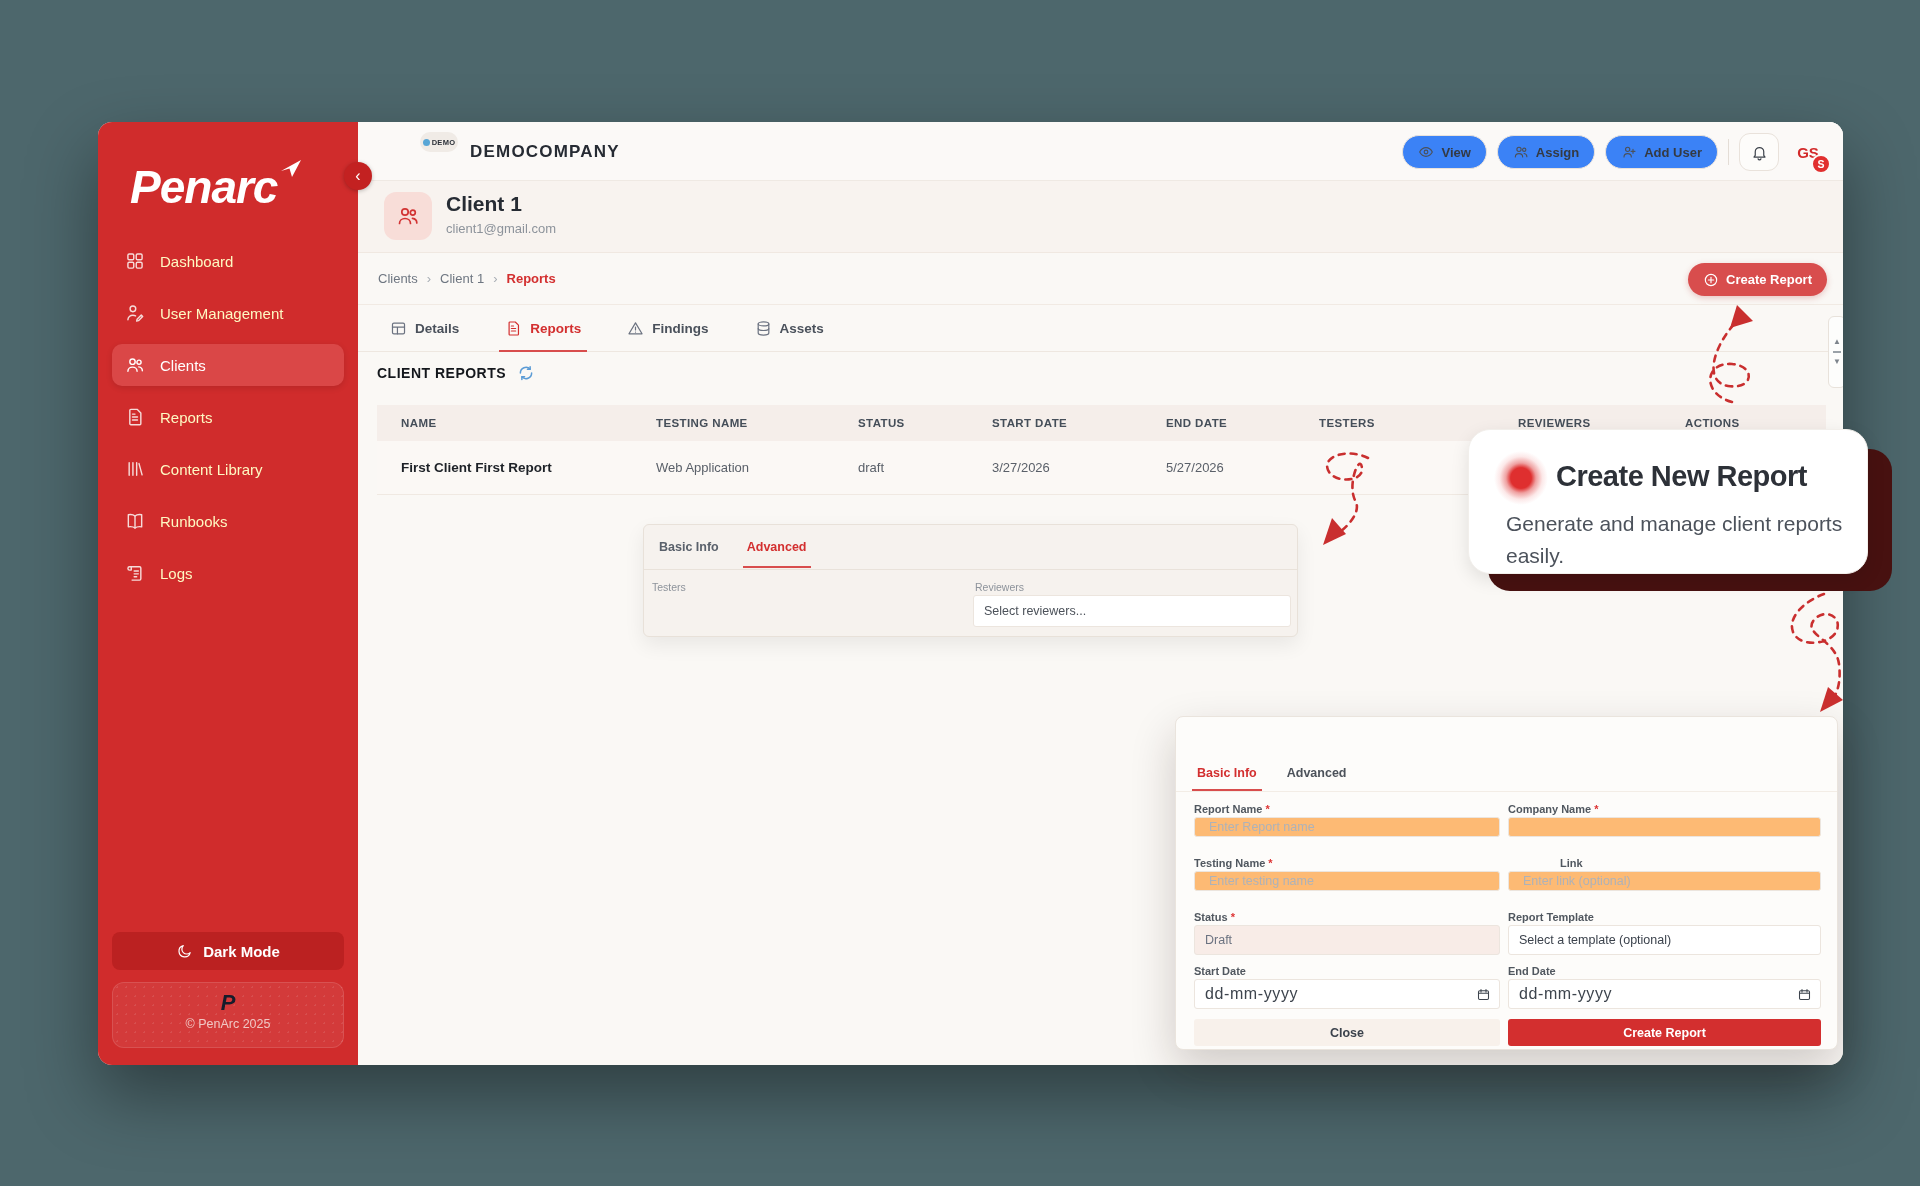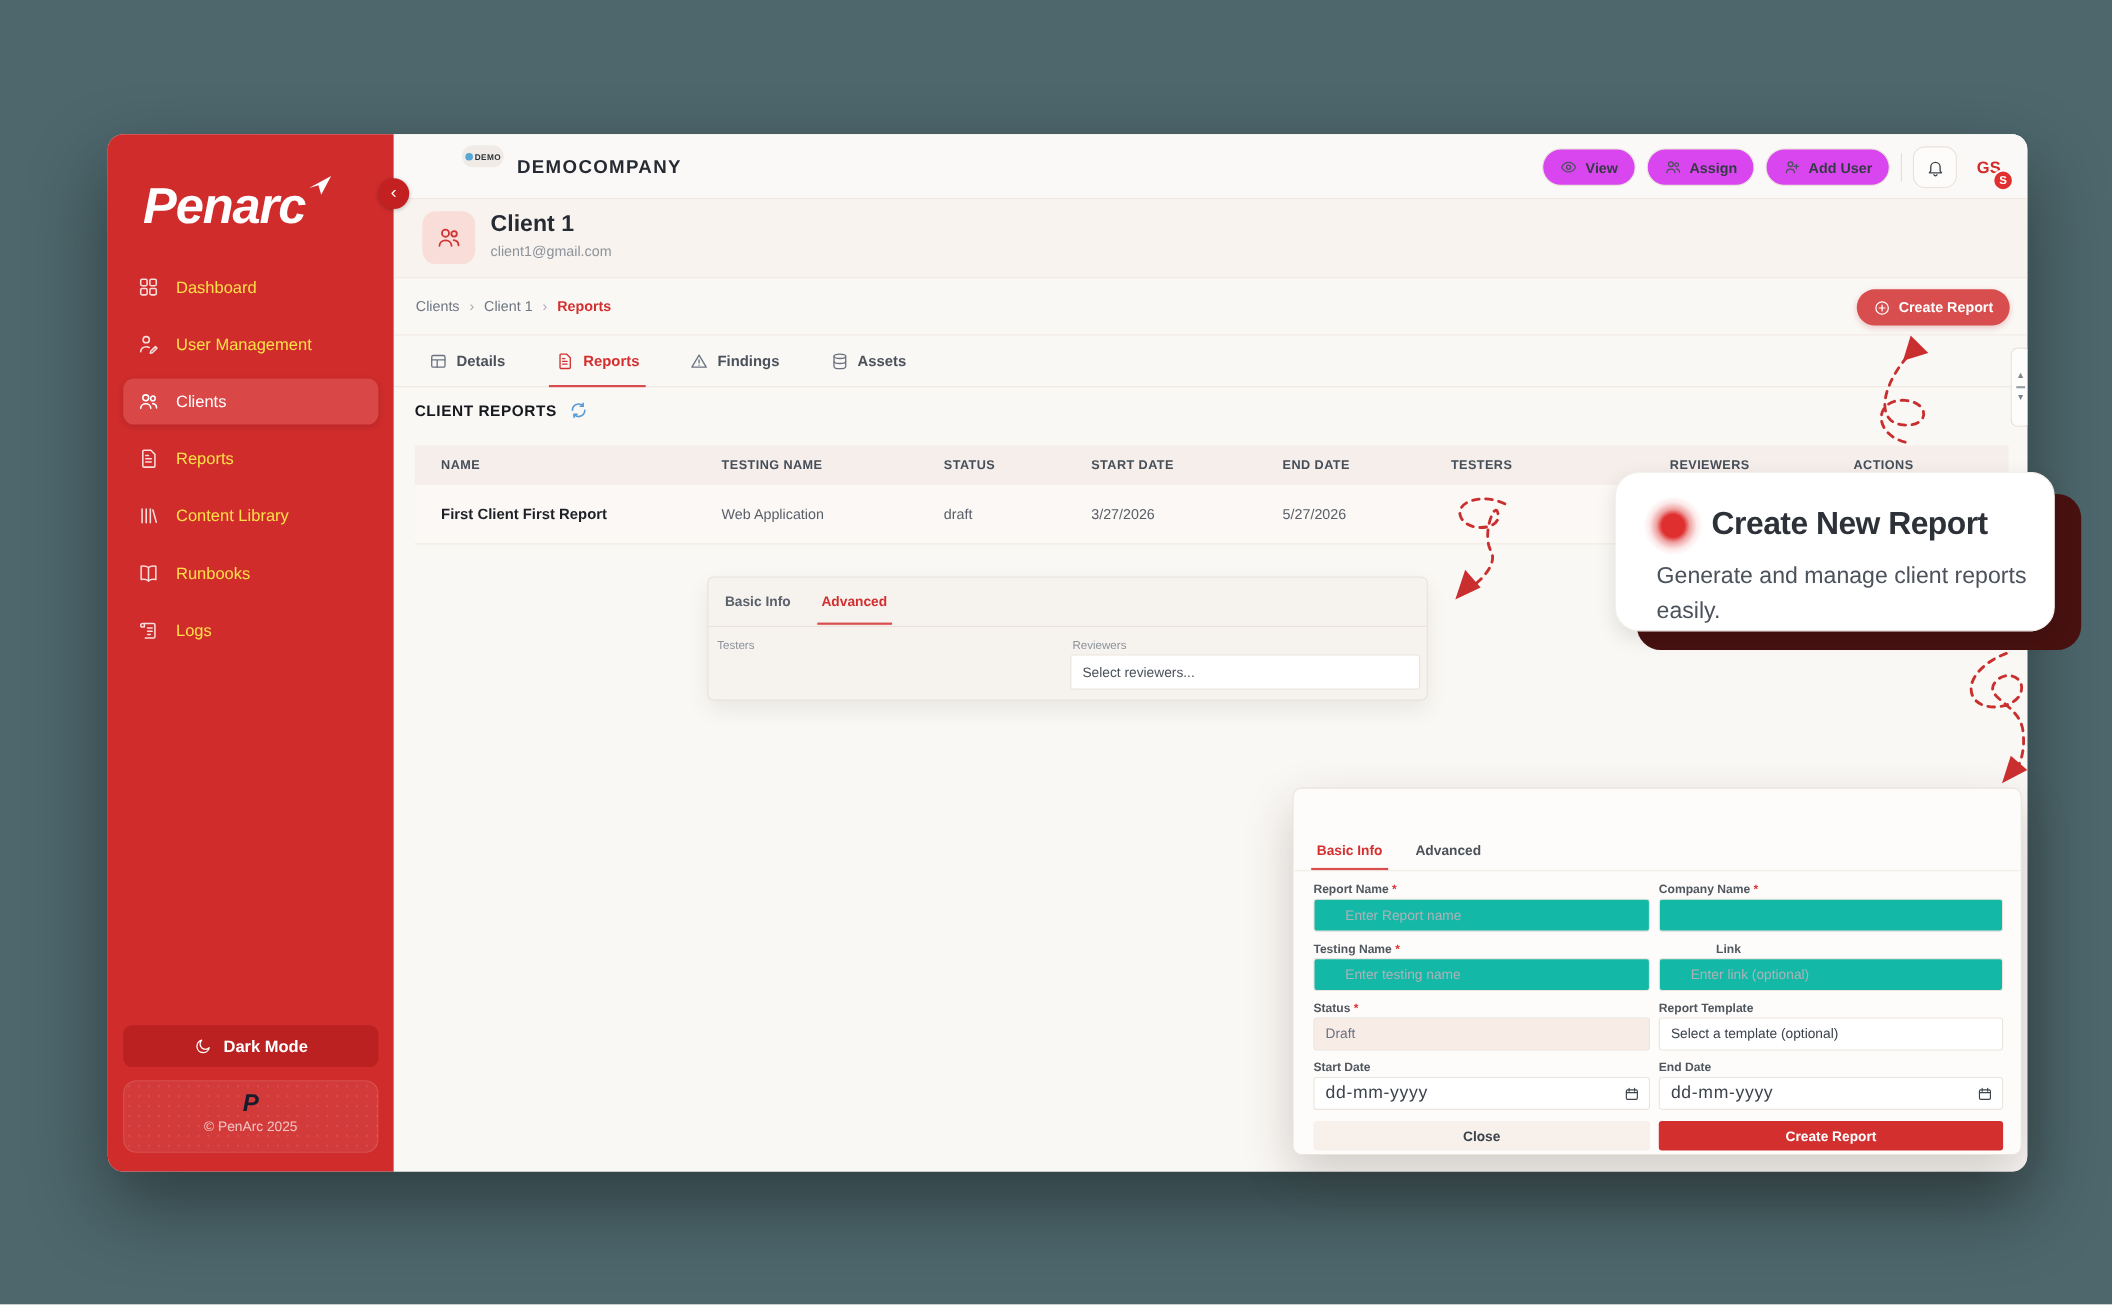--- a/index.html
+++ b/index.html
@@ -15,21 +15,21 @@
              border-radius:14px 0 0 14px; }
   .collapse-btn { position:absolute; left:246px; top:40px; width:28px; height:28px; border-radius:50%;
                   background:#c32121; border:none; color:#fff; font-size:16px; line-height:26px; text-align:center;
                   box-shadow:0 1px 4px rgba(0,0,0,.25); cursor:pointer; z-index:3; }
   .logo { position:absolute; left:32px; top:38px; color:#fff; font-style:italic; letter-spacing:-1px; white-space:nowrap; }
   .logo .l1 { font-size:46px; font-weight:800; }
   .logo .l2 { font-size:46px; font-weight:600; }
   .logo svg { position:absolute; right:-26px; top:-4px; }
   .nav { position:absolute; left:14px; right:14px; top:118px; }
   .nav-item { display:flex; align-items:center; gap:15px; height:42px; margin-bottom:10px; padding-left:13px;
-              color:#fde047; font-size:15px; border-radius:10px; cursor:pointer; }
+              color:#fef9c3; font-size:15px; border-radius:10px; cursor:pointer; }
   .nav-item svg { width:20px; height:20px; stroke:#f6dcda; }
   .nav-item.active { background:#da4747; color:#fff; box-shadow:0 2px 6px rgba(0,0,0,.12); }
   .nav-item.active svg { stroke:#fff; }
   .darkmode { position:absolute; left:14px; right:14px; top:810px; height:38px; border-radius:8px; border:none;
               background:#bb2121; color:#fff; font-size:15px; font-weight:600; display:flex; align-items:center;
               justify-content:center; gap:10px; cursor:pointer; font-family:inherit; }
   .darkmode svg { width:17px; height:17px; stroke:#fff; }
   .side-footer { position:absolute; left:14px; right:14px; top:860px; height:66px; border-radius:12px;
                  background:rgba(255,255,255,.07); border:1px solid rgba(255,255,255,.12);
                  background-image:radial-gradient(rgba(255,255,255,.10) 1px, transparent 1px); background-size:9px 9px;
@@ -41,21 +41,21 @@
   .main { position:absolute; left:260px; top:0; right:0; bottom:0; border-radius:0 14px 14px 0;
           background:#faf8f5; overflow:hidden; }
   .topbar { position:absolute; left:0; right:0; top:0; height:59px; background:#fbf9f7; border-bottom:1px solid #efe9e3; }
   .chip { position:absolute; left:62px; top:10px; width:38px; height:20px; border-radius:10px; background:#f0ebe6;
           display:flex; align-items:center; justify-content:center; gap:2px; }
   .chip .dot { width:7px; height:7px; border-radius:50%; background:#58a6d6; }
   .chip .txt { font-size:7.5px; font-weight:800; color:#2b3038; letter-spacing:.3px; }
   .company { position:absolute; left:112px; top:0; line-height:59px; font-size:17px; font-weight:800;
              letter-spacing:1.2px; color:#262b33; }
   .top-actions { position:absolute; right:16px; top:11px; display:flex; align-items:center; gap:10px; }
-  .pill-btn { height:34px; padding:0 15px; border-radius:17px; border:1px solid #e9e2db; background:#d946ef;
+  .pill-btn { height:34px; padding:0 15px; border-radius:17px; border:1px solid #e9e2db; background:#3b82f6;
               color:#343a43; font-size:13px; font-weight:700; display:flex; align-items:center; gap:7px;
               cursor:pointer; font-family:inherit; }
   .pill-btn svg { width:16px; height:16px; stroke:#4b515a; }
   .vdiv { width:1px; height:26px; background:#e4ddd6; }
   .bell-btn { width:40px; height:38px; border-radius:11px; border:1px solid #e9e2db; background:#fdfcfa;
               display:flex; align-items:center; justify-content:center; cursor:pointer; }
   .bell-btn svg { width:17px; height:17px; stroke:#3c424b; }
   .avatar { position:relative; width:38px; height:38px; color:#d22a2a; font-size:15px; font-weight:800;
             display:flex; align-items:center; justify-content:center; cursor:pointer; }
   .avatar .badge { position:absolute; right:-4px; bottom:-3px; width:20px; height:20px; border-radius:50%;
@@ -132,22 +132,22 @@
   .modal-header svg { position:absolute; left:14px; top:11px; width:15px; height:15px; stroke:#d32f2f; }
   .modal-title { position:absolute; left:37px; top:11px; font-size:13px; font-weight:700; color:#262b33; }
   .modal-close { position:absolute; right:14px; top:9px; font-size:14px; color:#8a9097; cursor:pointer; border:none; background:none; font-family:inherit; }
   .modal-tabs { position:absolute; left:0; right:0; top:37px; height:38px; border-bottom:1px solid #f3ede6;
                 display:flex; gap:30px; padding-left:21px; align-items:center; }
   .mtab { font-size:12.5px; font-weight:600; color:#4c525a; position:relative; cursor:pointer; }
   .mtab.active { color:#d32f2f; }
   .mtab.active::after { content:""; position:absolute; left:-5px; right:-5px; bottom:-11px; height:2px; background:#d84d4d; }
   .mlabel { position:absolute; font-size:11px; font-weight:600; color:#50575f; }
   .mlabel .req { color:#d33; margin-left:3px; }
-  .minput { position:absolute; height:30px; background:#14b8a6; border:1px solid #ece5de; border-radius:3px;
-            font-size:12.5px; color:#3d444d; padding-left:28px; font-family:inherit; outline:none; }
+  .minput { position:absolute; height:20px; background:#fdba74; border:1px solid #ece5de; border-radius:3px;
+            font-size:12.5px; color:#3d444d; padding-left:14px; font-family:inherit; outline:none; }
   .minput::placeholder { color:#adb2b9; }
   .mselect { position:absolute; height:30px; border:1px solid #ece5de; border-radius:3px; font-size:12.5px;
              display:flex; align-items:center; padding-left:10px; cursor:pointer; }
   .mselect.status { background:#f8ece7; color:#6b7280; }
   .mselect.template { background:#fff; color:#3b424c; }
   .mdate { position:absolute; height:30px; background:#fff; border:1px solid #ece5de; border-radius:3px;
            font-size:16px; color:#3d444d; letter-spacing:.6px; display:flex; align-items:center;
            padding-left:10px; cursor:text; }
   .mdate svg { position:absolute; right:8px; top:7px; width:15px; height:15px; stroke:#3d444d; }
   .mbtn { position:absolute; height:27px; border:none; border-radius:3px; font-size:12.5px; font-weight:600;

